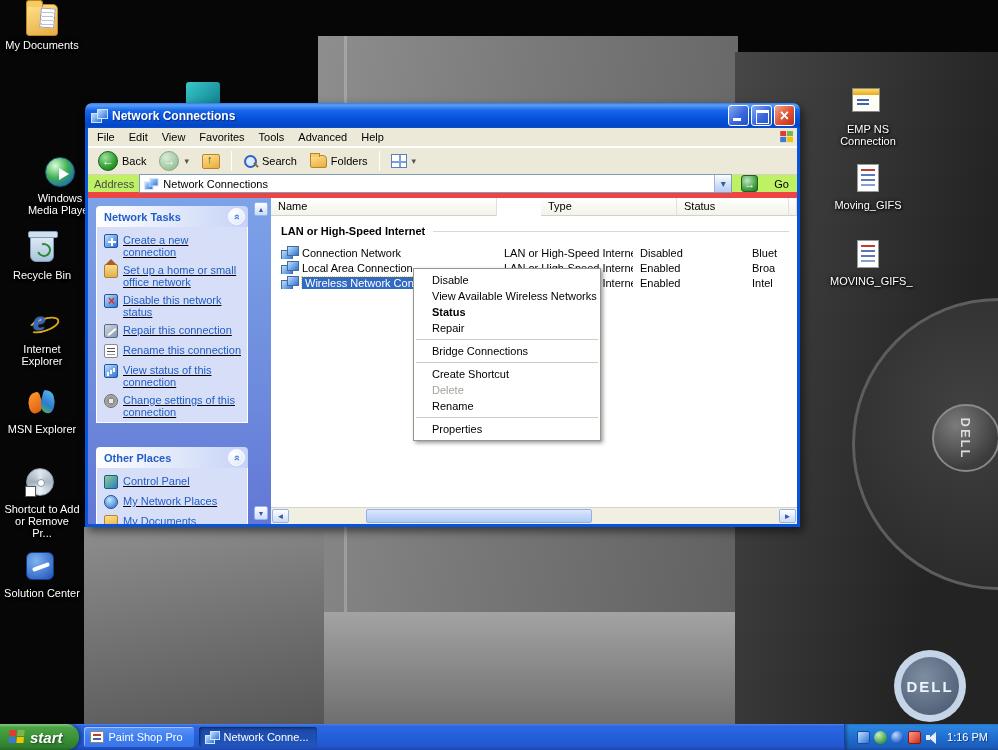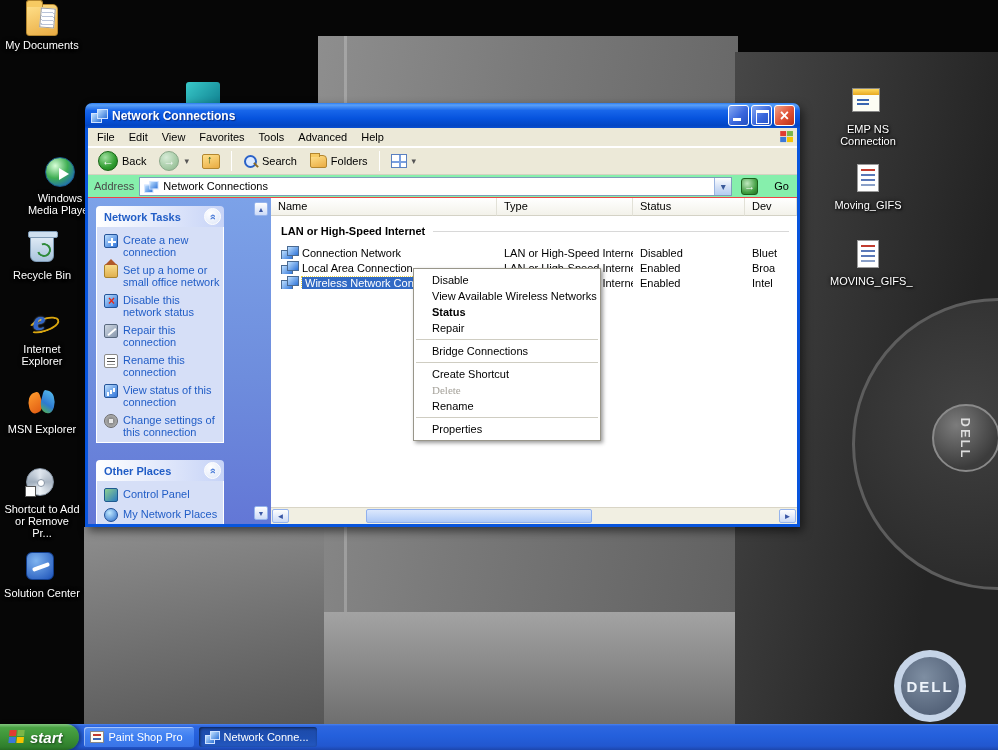--- a/index.html
+++ b/index.html
@@ -126,45 +126,45 @@
   .i-mag:after{content:"";position:absolute;left:10px;top:10px;width:6px;height:2px;background:#8a6a2a;transform:rotate(45deg);}
   .i-fold{width:17px;height:13px;background:linear-gradient(160deg,#ffe08a,#e9ab42);border:1px solid #b3862f;border-radius:2px 4px 2px 2px;position:relative;}
   .i-fold:before{content:"";position:absolute;left:-1px;top:-3px;width:8px;height:3px;background:#f7ca62;border:1px solid #b3862f;border-bottom:none;}
   .i-views{width:16px;height:14px;background:
     linear-gradient(#fff,#fff) 0 0/7px 6px,
     linear-gradient(#fff,#fff) 9px 0/7px 6px,
     linear-gradient(#fff,#fff) 0 8px/7px 6px,
     linear-gradient(#fff,#fff) 9px 8px/7px 6px;background-repeat:no-repeat;background-color:#7aa0e0;border:1px solid #5a80c0;}
   .tsep{width:1px;height:20px;background:#c9c5b6;border-right:1px solid #fff;margin:0 3px;}
 
-  .addrbar{height:23px;display:flex;align-items:center;gap:5px;padding:0 4px 0 6px;border-bottom:1px solid #ef4444;background:#86efac;}
+  .addrbar{height:23px;display:flex;align-items:center;gap:5px;padding:0 4px 0 6px;border-bottom:6px solid #ef4444;background:#bef264;}
   .addr-label{color:#4a4a4a;}
   .addr-field{flex:1;height:19px;background:#fff;border:1px solid #7f9db9;display:flex;align-items:center;padding-left:3px;gap:4px;}
   .addr-field .title-ic{transform:scale(.85);}
   .addr-text{flex:1;}
   .combo-btn{width:17px;height:17px;background:linear-gradient(#fdfefe,#d2dff5 55%,#b5cdf2);border-left:1px solid #9ab4e0;
     display:flex;align-items:center;justify-content:center;}
   .combo-btn:before{content:"\25be";font-size:10px;color:#3a5a9a;}
   .go-wrap{display:flex;align-items:center;gap:16px;padding:0 4px;}
   .go-ic{width:17px;height:17px;border-radius:3px;background:radial-gradient(circle at 35% 30%,#bfe8bf,#3f9c3f 65%,#256f25);
     border:1px solid #1e601e;color:#fff;display:flex;align-items:center;justify-content:center;}
   .go-ic:before{content:"\2192";font-size:11px;font-weight:bold;}
 
   .content{flex:1;display:flex;min-height:0;}
 
   
   .pane{width:183px;flex:none;position:relative;overflow:hidden;padding:8px 0 0 8px;
     background:linear-gradient(180deg,#7ca2e8 0%,#6e8ddd 55%,#6377d6 100%);}
-  .pbox{width:128px;margin-bottom:17px;}
+  .pbox{width:152px;margin-bottom:24px;}
   .pbox-h{height:21px;border-radius:4px 4px 0 0;display:flex;align-items:center;justify-content:space-between;
     padding:0 3px 0 8px;background:linear-gradient(90deg,#ffffff,#c6d3f7);color:#215DC6;font-weight:bold;cursor:pointer;}
   .chev{width:17px;height:17px;border-radius:50%;background:radial-gradient(circle at 35% 30%,#fff,#dce5f8);
     border:1px solid #fff;display:flex;align-items:center;justify-content:center;flex:none;}
   .chev:before{content:"\00bb";color:#4f7fd9;font-weight:bold;font-size:11px;transform:rotate(-90deg);display:block;}
-  .pbox-b{background:#d6dff7;border:1px solid #fff;border-top:none;padding:7px 3px 4px 7px;}
+  .pbox-b{background:#d6dff7;border:1px solid #fff;border-top:none;padding:7px 3px 4px 7px;text-decoration:underline;}
   .task{display:flex;gap:5px;margin-bottom:6px;cursor:pointer;}
   .task .txt{color:#215DC6;line-height:12px;width:122px;}
   .mi{width:14px;height:14px;flex:none;border-radius:2px;position:relative;}
   .mi-new{background:linear-gradient(135deg,#bfe0ff,#2f74d8);border:1px solid #24549a;}
   .mi-new:before{content:"";position:absolute;left:6px;top:3px;width:2px;height:8px;background:#fff;}
   .mi-new:after{content:"";position:absolute;left:3px;top:6px;width:8px;height:2px;background:#fff;}
   .mi-home{background:linear-gradient(#f7dc8a,#e0b050);border:1px solid #a8832e;}
   .mi-home:before{content:"";position:absolute;left:0;top:-6px;border-left:6px solid transparent;border-right:6px solid transparent;border-bottom:6px solid #b05a2a;}
   .mi-dis{background:linear-gradient(135deg,#bfe0ff,#2f74d8);border:1px solid #24549a;}
   .mi-dis:before{content:"\00d7";position:absolute;left:3px;top:-1px;color:#e02a1a;font-weight:bold;font-size:12px;}
@@ -182,21 +182,21 @@
   .pane-scroll{position:absolute;right:2px;top:4px;bottom:4px;width:15px;}
   .ps-btn{position:absolute;left:0;width:14px;height:14px;border-radius:2px;border:1px solid #96b4ec;
     background:linear-gradient(#fefefe,#cddbf7);display:flex;align-items:center;justify-content:center;color:#3a57a5;font-size:7px;}
   .ps-up{top:0;} .ps-down{bottom:0;}
 
   
   .listarea{flex:1;min-width:0;background:#fff;display:flex;flex-direction:column;}
   .colhead{display:flex;height:18px;flex:none;}
   .col{background:linear-gradient(#ffffff,#f3f2ea);border-right:1px solid #e2e1d7;border-bottom:1px solid #d4d2c6;
     padding:2px 0 0 7px;white-space:nowrap;overflow:hidden;}
-  .c-name{width:226px;} .c-type{width:136px;} .c-status{width:112px;} .c-dev{flex:1;}
+  .c-name{width:226px;} .c-type{width:136px;margin-left:44px;} .c-status{width:112px;} .c-dev{flex:1;}
   .listbody{flex:1;overflow:hidden;position:relative;}
   .group-row{display:flex;align-items:center;gap:8px;margin:9px 8px 8px 10px;}
   .group-title{font-weight:bold;white-space:nowrap;}
   .group-line{flex:1;height:1px;background:#d8d8d8;}
   .lrow{display:flex;align-items:center;height:15px;}
   .cell{white-space:nowrap;overflow:hidden;}
   .cell-name{width:226px;display:flex;align-items:center;gap:4px;padding-left:10px;}
   .cell-type{width:136px;padding-left:7px;} .cell-status{width:112px;padding-left:7px;} .cell-dev{flex:1;padding-left:7px;}
   .net-ic{width:17px;height:13px;position:relative;flex:none;}
   .net-ic:before,.net-ic:after{content:"";position:absolute;width:10px;height:8px;border:1px solid #4a6a92;
@@ -209,21 +209,21 @@
     background:linear-gradient(#fefefe,#cddbf7);display:flex;align-items:center;justify-content:center;color:#3a57a5;font-size:8px;}
   .hs-track{flex:1;position:relative;}
   .hs-thumb{position:absolute;left:76px;top:1px;bottom:1px;width:226px;border-radius:2px;border:1px solid #90b0ee;
     background:linear-gradient(#dce8fd,#aec9f7);}
 
   
   .ctx{position:absolute;left:413px;top:268px;width:188px;z-index:3;background:#fff;
     border:1px solid #99968a;box-shadow:2px 2px 4px rgba(0,0,0,.4);padding:3px 0;}
   .ctx-item{padding:2px 8px 2px 18px;white-space:nowrap;cursor:default;}
   .ctx-item.bold{font-weight:bold;}
-  .ctx-item.disabled{color:#a5a29a;font-family:Liberation Serif, serif;}
+  .ctx-item.disabled{color:#a5a29a;}
   .ctx-sep{height:1px;background:#cfcdc2;margin:3px 2px;}
 
   
   .taskbar{position:absolute;left:0;bottom:0;width:998px;height:26px;z-index:4;display:flex;align-items:stretch;
     background:linear-gradient(180deg,#4b82ee 0%,#2d66e0 8%,#2460dc 45%,#2257cf 85%,#1c46ad 100%);}
   .start{flex:none;display:flex;align-items:center;gap:5px;padding:0 16px 0 9px;cursor:pointer;
     background:linear-gradient(180deg,#82c57e 0%,#4aa344 14%,#3b9136 55%,#2f7e2c 88%,#256b22 100%);
     border-radius:0 13px 13px 0;box-shadow:2px 0 4px rgba(0,0,0,.45);}
   .start-text{color:#fff;font-weight:bold;font-style:italic;font-size:15px;text-shadow:1px 1px 2px #1d4a1d;}
   .taskbtn{flex:none;width:110px;margin:3px 0 3px 5px;border-radius:3px;display:flex;align-items:center;gap:5px;
@@ -538,15 +538,23 @@
       <span class="start-text">start</span>
     </div>
     <div class="taskbtn">
       <div class="tb-ic tb-psp"></div>
       <span>Paint Shop Pro</span>
     </div>
     <div class="taskbtn active">
       <div class="tb-ic tb-net"></div>
       <span>Network Conne...</span>
     </div>
+    <div class="tray">
+      <div class="tri tri-disp"></div>
+      <div class="tri tri-green"></div>
+      <div class="tri tri-blue"></div>
+      <div class="tri tri-red"></div>
+      <div class="tri tri-vol"></div>
+      <span class="clock">1:16 PM</span>
+    </div>
   </div>
 
 </div>
 
 </body></html>

